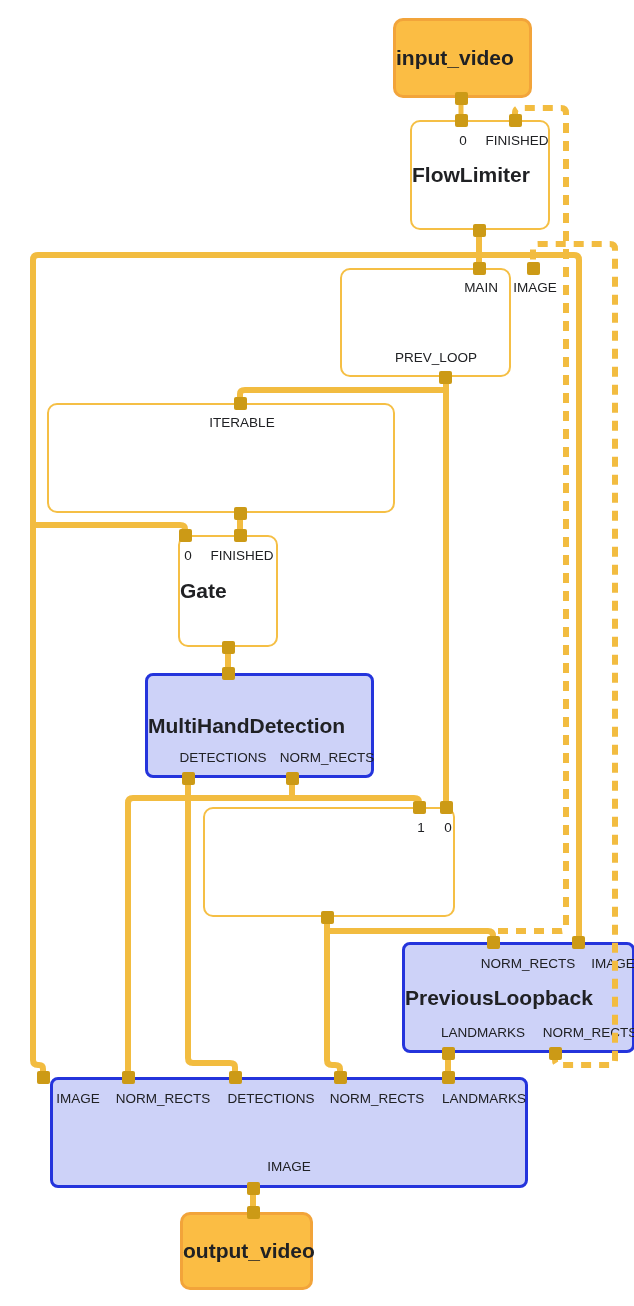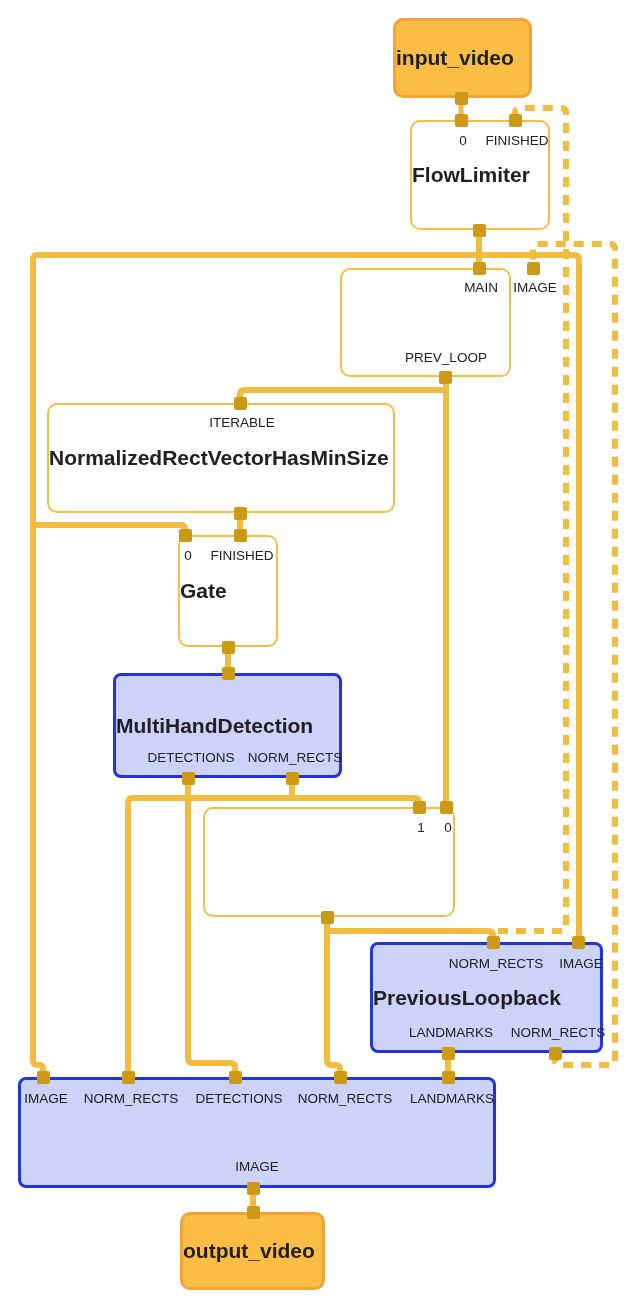--- a/index.html
+++ b/index.html
@@ -29,46 +29,46 @@
   }
   .calc{
     background:var(--calculator-fill,#ffffff);
     border:2px solid var(--calculator-border,#F5BF45);
     border-radius:10px;
   }
   .subgraph{
     background:var(--subgraph-fill,#CDD2F8);
     border:3px solid var(--subgraph-border,#2434DC);
     border-radius:8px;
+    margin-left:32px;
   }
 </style>
 </head>
 <body>
 
 <div id="canvas">
 
   <div class="node terminal" style="left:393px;top:18px;width:139px;height:80px">
     <div class="title">input_video</div>
   </div>
 
   <div class="node calc" style="left:410px;top:120px;width:140px;height:110px">
     <span class="plabel" style="left:51px;top:11px">0</span>
     <span class="plabel" style="left:105px;top:11px">FINISHED</span>
     <div class="title">FlowLimiter</div>
   </div>
 
   <div class="node calc" style="left:340px;top:268px;width:171px;height:109px">
     <span class="plabel" style="left:139px;top:10px">MAIN</span>
     <span class="plabel" style="left:193px;top:10px">IMAGE</span>
-    <span class="plabel" style="left:104px;bottom:9px">PREV_LOOP</span>
+    <span class="plabel" style="left:94px;bottom:9px">PREV_LOOP</span>
   </div>
 
   <div class="node calc" style="left:47px;top:403px;width:348px;height:110px">
     <span class="plabel" style="left:193px;top:10px">ITERABLE</span>
-    <div class="title">NormalizedRectVectorHasMinSize</div>
   </div>
 
   <div class="node calc" style="left:178px;top:535px;width:100px;height:112px">
     <span class="plabel" style="left:8px;top:11px">0</span>
     <span class="plabel" style="left:62px;top:11px">FINISHED</span>
     <div class="title">Gate</div>
   </div>
 
   <div class="node subgraph" style="left:113px;top:673px;width:229px;height:105px">
     <div class="title">MultiHandDetection</div>
@@ -91,21 +91,21 @@
 
   <div class="node subgraph" style="left:18px;top:1077px;width:478px;height:111px">
     <span class="plabel" style="left:25px;top:11px">IMAGE</span>
     <span class="plabel" style="left:110px;top:11px">NORM_RECTS</span>
     <span class="plabel" style="left:218px;top:11px">DETECTIONS</span>
     <span class="plabel" style="left:324px;top:11px">NORM_RECTS</span>
     <span class="plabel" style="left:431px;top:11px">LANDMARKS</span>
     <span class="plabel" style="left:236px;bottom:10px">IMAGE</span>
   </div>
 
-  <div class="node terminal" style="left:180px;top:1212px;width:145px;height:78px">
+  <div class="node terminal" style="left:180px;top:1212px;width:133px;height:78px">
     <div class="title">output_video</div>
   </div>
 
   <svg class="layer" width="634" height="1306" viewBox="0 0 634 1306" style="z-index:3">
 
     <path class="edge thin" d="M461 98 V120"></path>
     <path class="edge" d="M479 230 V268"></path>
     <path class="edge" d="M579 942 V260 Q579 255 574 255 H38 Q33 255 33 260 V1060 Q33 1065 38 1065 H39 Q43 1065 43 1069 V1077"></path>
     <path class="edge" d="M33 525 H180 Q185 525 185 529 V535"></path>
     <path class="edge" d="M446 377 V807"></path>

